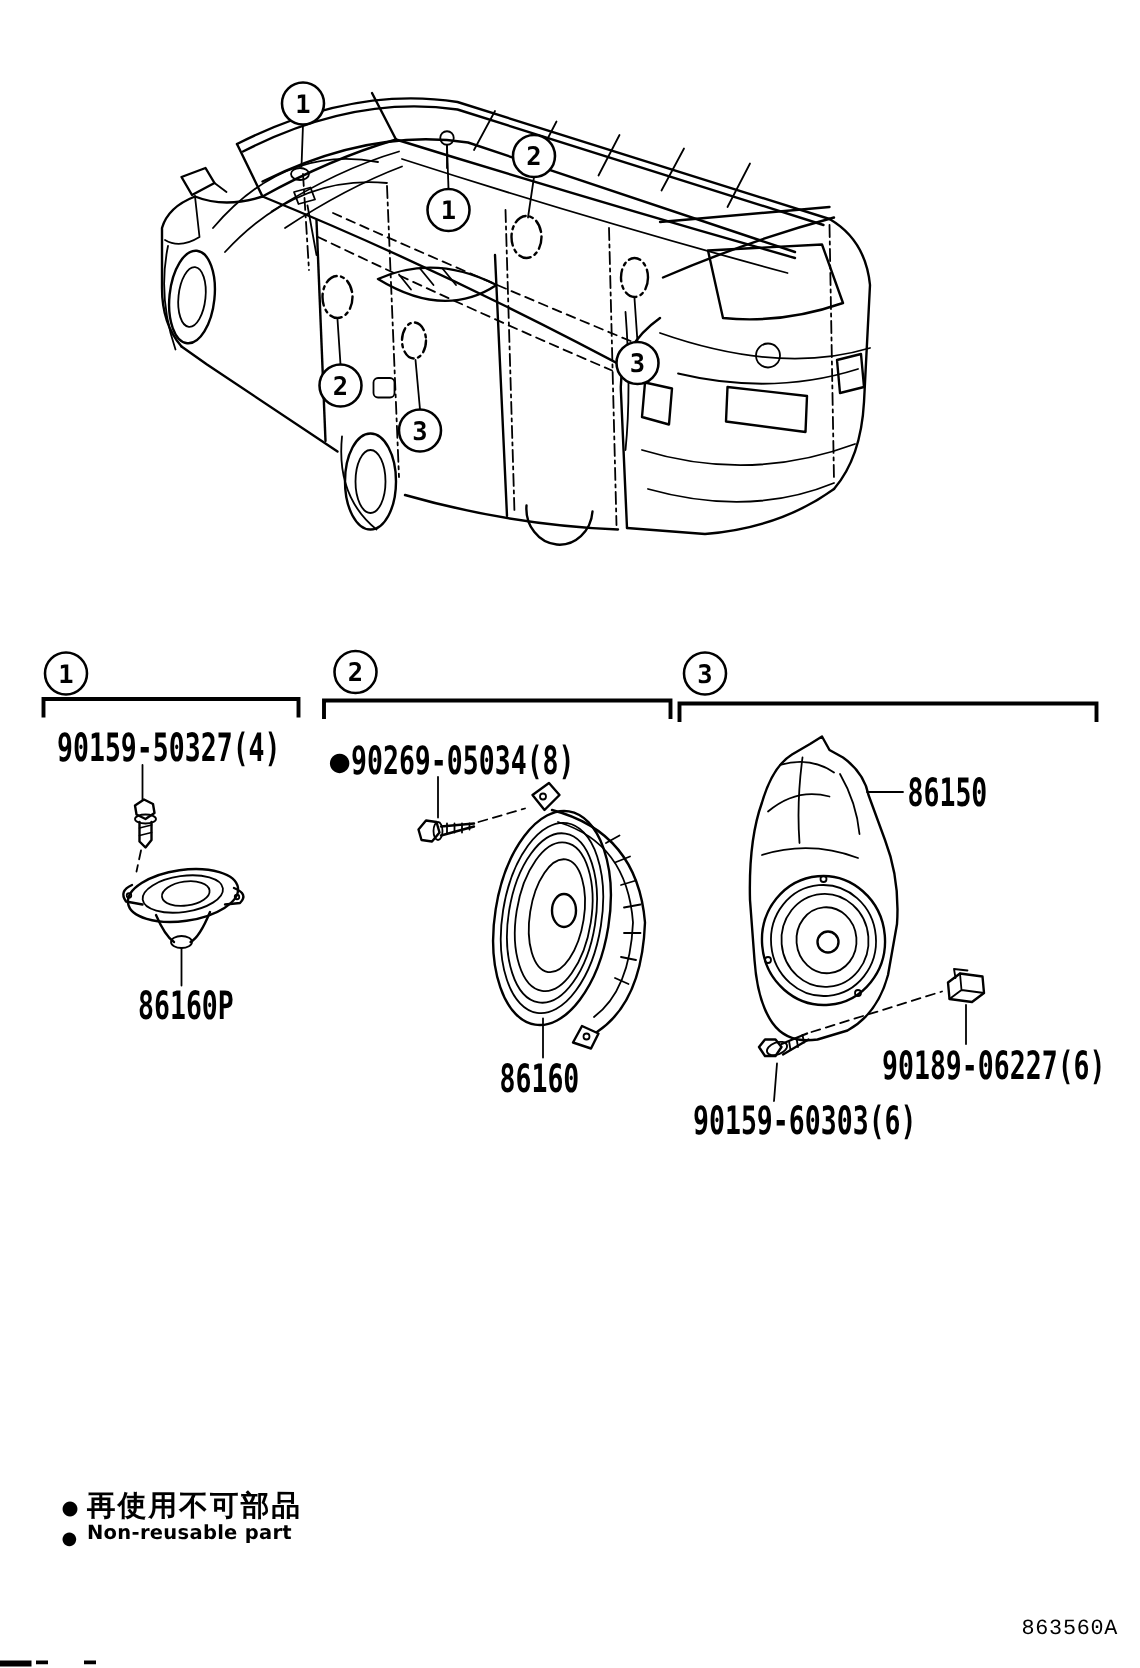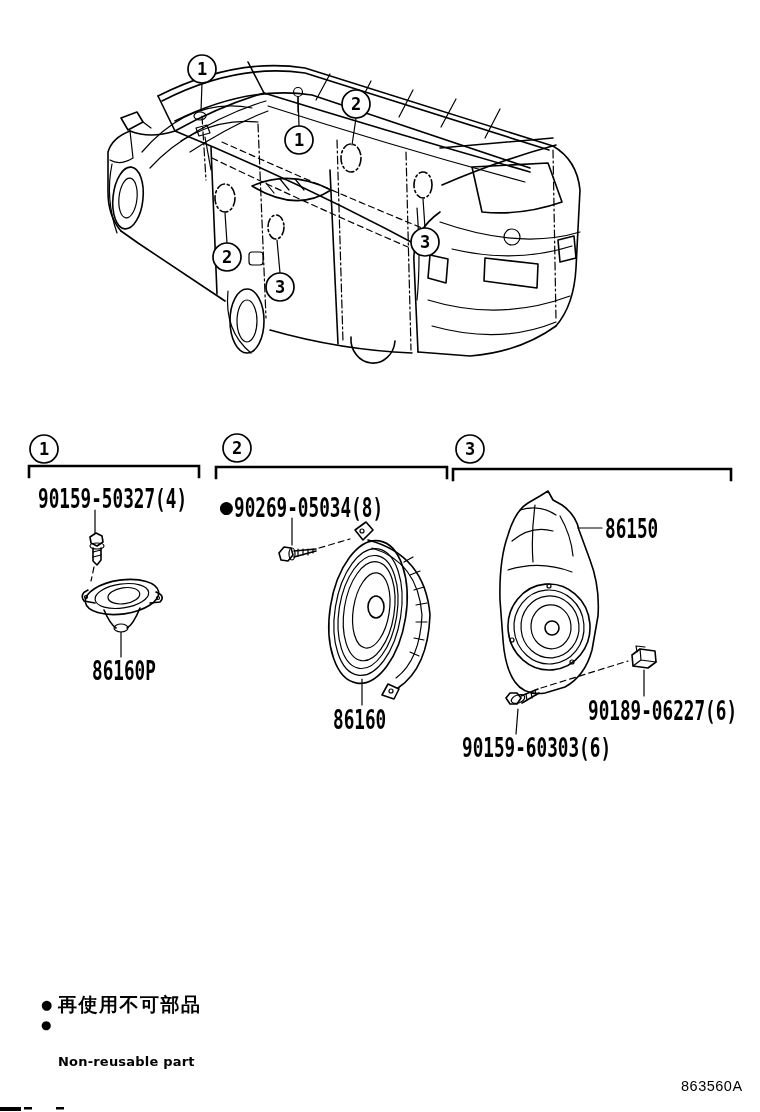--- a/index.html
+++ b/index.html
@@ -13,21 +13,21 @@
     font-weight:bold;font-size:26px;line-height:1;white-space:nowrap;
     transform:scale(0.68,1);transform-origin:0 0;letter-spacing:0px;
   }
   .legend-line{
     position:absolute;color:#000;font-family:"DejaVu Sans",sans-serif;
     font-weight:bold;white-space:nowrap;line-height:1;
   }
   .jp{font-size:19px;letter-spacing:1.5px;}
   .en{font-size:13px;letter-spacing:0.2px;}
   .footer-code{
-    position:absolute;color:#000;font-family:Liberation Sans, sans-serif;
+    position:absolute;color:#000;font-family:Liberation Mono, monospace;
     font-size:14.5px;letter-spacing:0.5px;line-height:1;white-space:nowrap;
   }
   .st  {fill:none;stroke:#000;stroke-width:1.6;stroke-linecap:round;stroke-linejoin:round;}
   .thin{fill:none;stroke:#000;stroke-width:1.2;stroke-linecap:round;stroke-linejoin:round;}
   .thk {fill:none;stroke:#000;stroke-width:2.6;stroke-linecap:square;}
   .dash{stroke-dasharray:6 4;}
   .dd  {stroke-dasharray:8 3 2 3;}
   .callout{fill:#fff;stroke:#000;stroke-width:1.7;}
   .cotext{font-family:"DejaVu Sans Mono",monospace;font-weight:bold;font-size:17px;fill:#000;text-anchor:middle;}
   .mark{font-family:"DejaVu Sans",sans-serif;fill:#000;}
@@ -283,17 +283,17 @@
 
   <div class="lbl" style="left:38px;top:486px;">90159-50327(4)</div>
   <div class="lbl" style="left:92px;top:658px;">86160P</div>
   <div class="lbl" style="left:234px;top:495px;">90269-05034(8)</div>
   <div class="lbl" style="left:333px;top:707px;">86160</div>
   <div class="lbl" style="left:605px;top:516px;">86150</div>
   <div class="lbl" style="left:588px;top:698px;">90189-06227(6)</div>
   <div class="lbl" style="left:462px;top:735px;">90159-60303(6)</div>
 
   <div class="legend-line jp" style="left:58px;top:995px;">再使用不可部品</div>
-  <div class="legend-line en" style="left:58px;top:1016px;margin-top:39px;">Non-reusable part</div>
+  <div class="legend-line en" style="left:58px;top:1016px;">Non-reusable part</div>
 
   <div class="footer-code" style="left:681px;top:1079px;">863560A</div>
 
 </div>
 
 </body></html>

